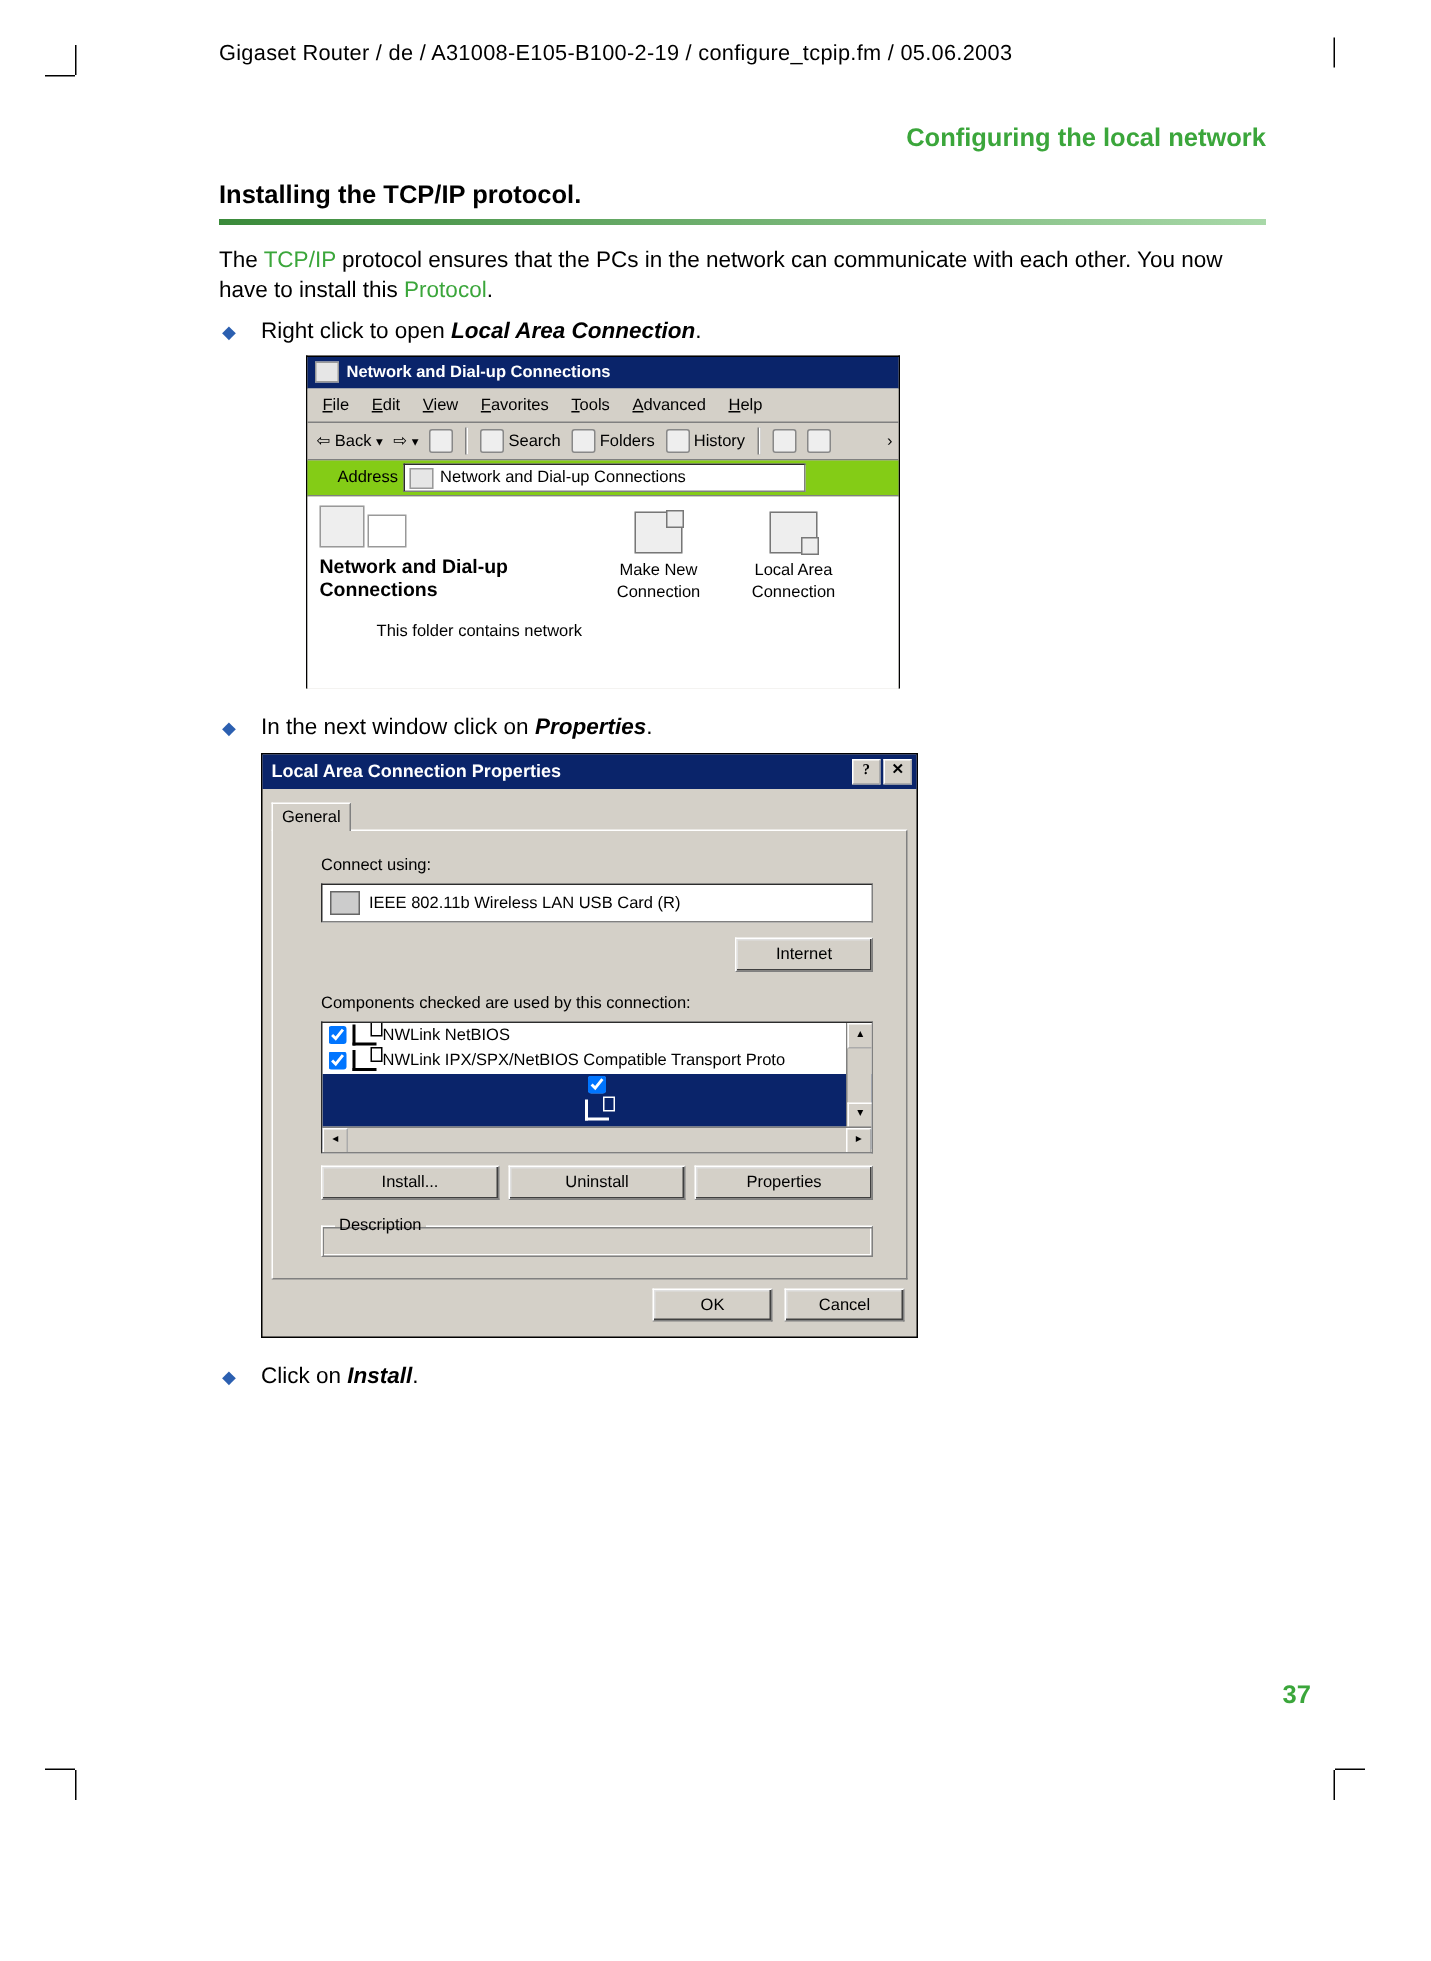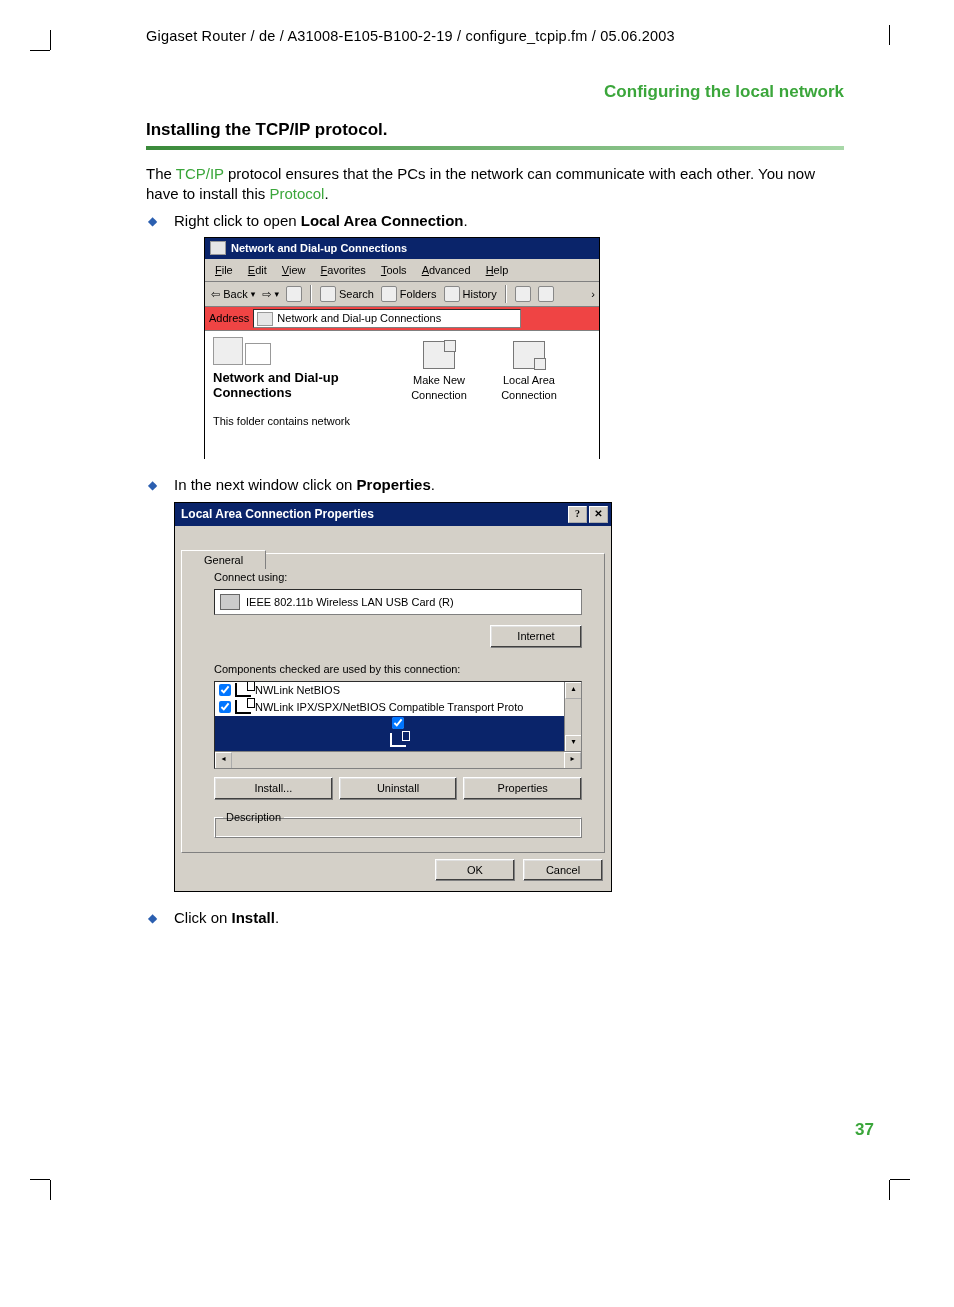--- a/index.html
+++ b/index.html
@@ -72,21 +72,21 @@
     margin-bottom: 14px;
   }
   ul.steps li::before {
     content: "◆";
     color: #2b5fb0;
     position: absolute;
     left: 2px;
     top: 2px;
     font-size: 12px;
   }
-  .bold-italic { font-weight: bold; }
+  .bold-italic { font-weight: bold; font-style: italic; }
 
   
   .shot {
     font-family: Tahoma, sans-serif;
     font-size: 11px;
     color: #000;
     background: #d4d0c8;
     margin: 6px 0 16px 30px;
   }
   .shot1 {
@@ -136,23 +136,23 @@
   .tb-btn { display:inline-flex; align-items:center; gap:3px; padding:1px 2px;}
   .tb-btn .ico {
     width: 14px; height: 14px;
     display:inline-block;
     border:1px solid #888;
     background:#eee;
     border-radius:2px;
   }
   .tb-btn .arrow { font-size:9px; color:#000; }
   .addrbar {
-    background: #ef4444;
+    background: #84cc16;
     border-bottom: 1px solid #808080;
-    padding: 2px 4px;
+    padding: 2px 20px;
     display: flex;
     align-items: center;
     gap: 4px;
   }
   .addrbar .field {
     background: #fff;
     border: 1px inset #808080;
     padding: 1px 3px;
     flex: 0 0 auto;
     display: inline-flex;
@@ -189,20 +189,21 @@
   .left-pane .title2 {
     font-weight: bold;
     font-size: 13px;
     line-height: 1.15;
     margin: 2px 0 14px 0;
     font-family: Tahoma, sans-serif;
   }
   .left-pane .desc {
     font-size: 11px;
     line-height: 1.2;
+    text-align: right;
   }
   .right-pane {
     flex: 1;
     display: flex;
     gap: 20px;
     padding: 10px 10px 0 10px;
     font-size: 11px;
     text-align: center;
     align-items: flex-start;
   }
@@ -259,23 +260,23 @@
     padding: 8px 6px 0 6px;
     font-size: 11px;
   }
   .tab {
     display: inline-block;
     background: #d4d0c8;
     border: 1px solid #808080;
     border-bottom: none;
     border-top-color:#fff;
     border-left-color:#fff;
-    padding: 2px 22px;
+    padding: 2px 6px;
     position: relative;
-    top: 16px;
+    top: 1px;
   }
   .panel {
     margin: 0 6px 6px 6px;
     border: 1px solid #fff;
     border-right-color:#808080;
     border-bottom-color:#808080;
     padding: 16px 22px 12px 32px;
     font-size: 11px;
     background:#d4d0c8;
   }

